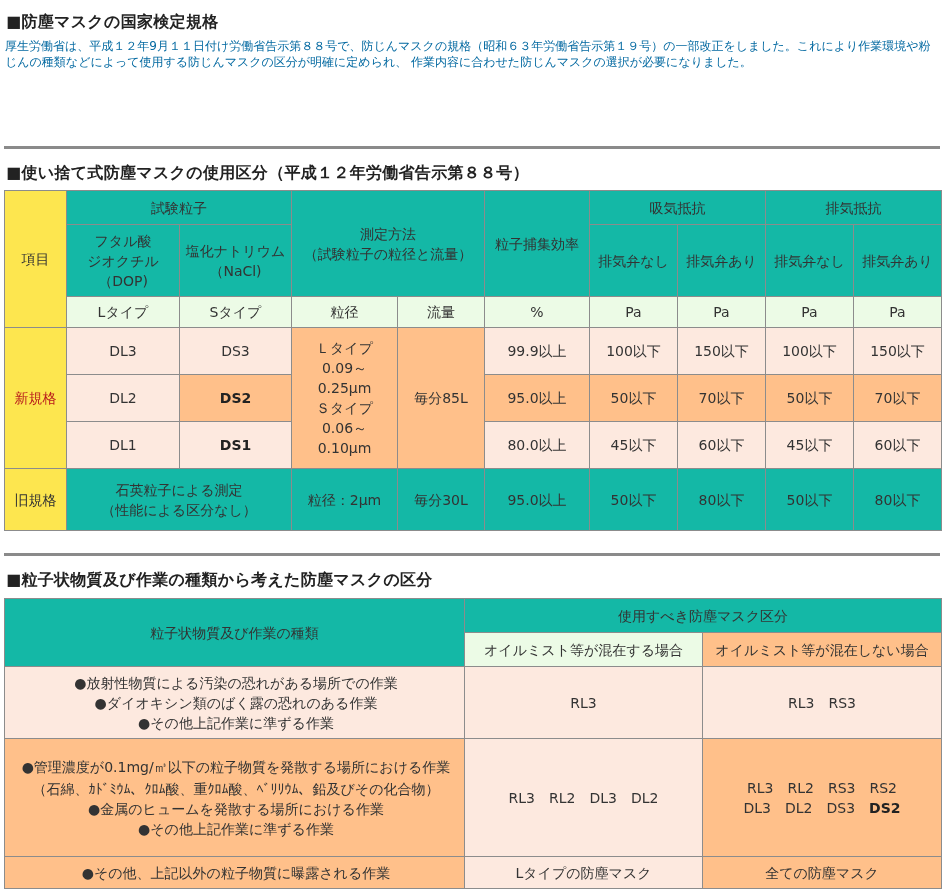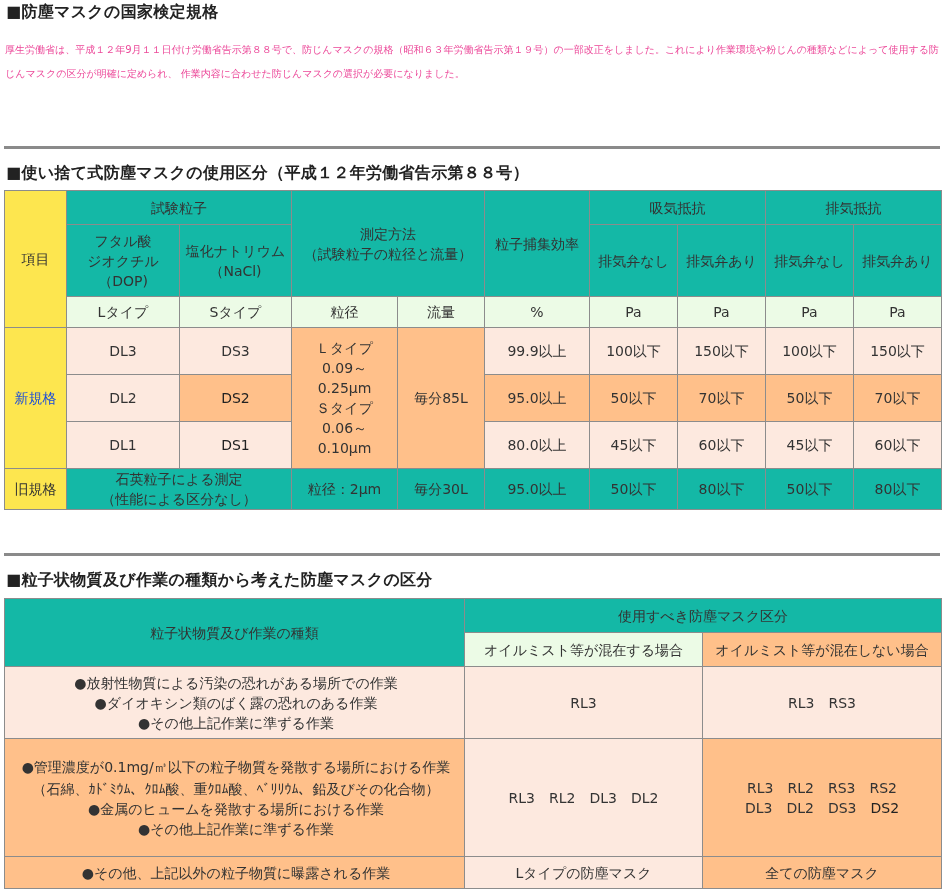--- a/index.html
+++ b/index.html
@@ -1,35 +1,35 @@
 <!DOCTYPE html>
 <html><head>
 <meta charset="utf-8">
 <style>
   html, body { margin:0; padding:0; background:#ffffff; }
   body { width:948px; height:895px; overflow:hidden; position:relative;
          font-family:"DejaVu Sans", "Liberation Sans", sans-serif; color:#333; font-size:14px; }
   .h { position:absolute; left:6px; font-weight:bold; font-size:16px; color:#222; letter-spacing:0.3px; }
-  .para { position:absolute; left:5px; top:38px; width:935px; font-size:10px; line-height:24px; color:#ec4899; }
+  .para { position:absolute; left:5px; top:38px; width:935px; font-size:12px; line-height:16px; color:#0369a1; }
   .rule { position:absolute; left:4px; width:936px; height:3px; background:#8a8a8a; }
   table { position:absolute; border-collapse:collapse; table-layout:fixed; }
   td { border:1px solid #8c8c8c; text-align:center; vertical-align:middle; padding:0; font-size:14px; color:#333; line-height:20px; }
   .yl { background:#fde64f; }
   .gr { background:#14b8a6; }
   .lg { background:#ecfbe6;margin-left:23px; }
   .pk { background:#fde9df; }
   .or { background:#ffc08a; }
-  .red { color:#1d4ed8; }
-  .b { font-weight:normal; color:#222; }
+  .red { color:#b91c1c; }
+  .b { font-weight:bold; color:#222; }
   .left { text-align:center; padding-left:3px; }
 </style>
 </head>
 <body>
 
-<div class="h" style="top:2px;text-align:right;">■防塵マスクの国家検定規格</div>
+<div class="h" style="top:12px;text-align:right;">■防塵マスクの国家検定規格</div>
 <div class="para">厚生労働省は、平成１２年9月１１日付け労働省告示第８８号で、防じんマスクの規格（昭和６３年労働省告示第１９号）の一部改正をしました。これにより作業環境や粉じんの種類などによって使用する防じんマスクの区分が明確に定められ、 作業内容に合わせた防じんマスクの選択が必要になりました。</div>
 
 <div class="rule" style="top:146px;"></div>
 
 <div class="h" style="top:163px;">■使い捨て式防塵マスクの使用区分（平成１２年労働省告示第８８号）</div>
 
 <table style="left:4px; top:190px; width:937px;">
   <colgroup>
     <col style="width:62px">
       <col style="width:113px">
@@ -110,21 +110,21 @@
   </tr>
   <tr style="height:47px;">
     <td class="pk">DL1</td>
     <td class="pk b">DS1</td>
     <td class="pk">80.0以上</td>
     <td class="pk">45以下</td>
     <td class="pk">60以下</td>
     <td class="pk">45以下</td>
     <td class="pk">60以下</td>
   </tr>
-  <tr style="height:41px;">
+  <tr style="height:62px;">
     <td class="yl">旧規格</td>
     <td class="gr" colspan="2">
       <div>石英粒子による測定</div>
       <div>（性能による区分なし）</div>
     </td>
     <td class="gr">粒径：2μm</td>
     <td class="gr">毎分30L</td>
     <td class="gr">95.0以上</td>
     <td class="gr">50以下</td>
     <td class="gr">80以下</td>

